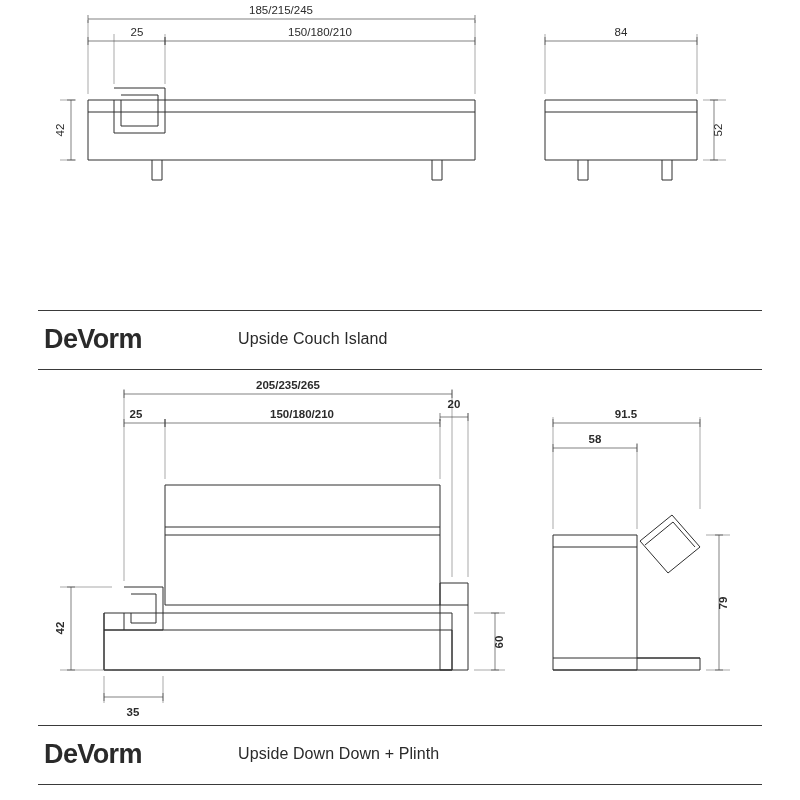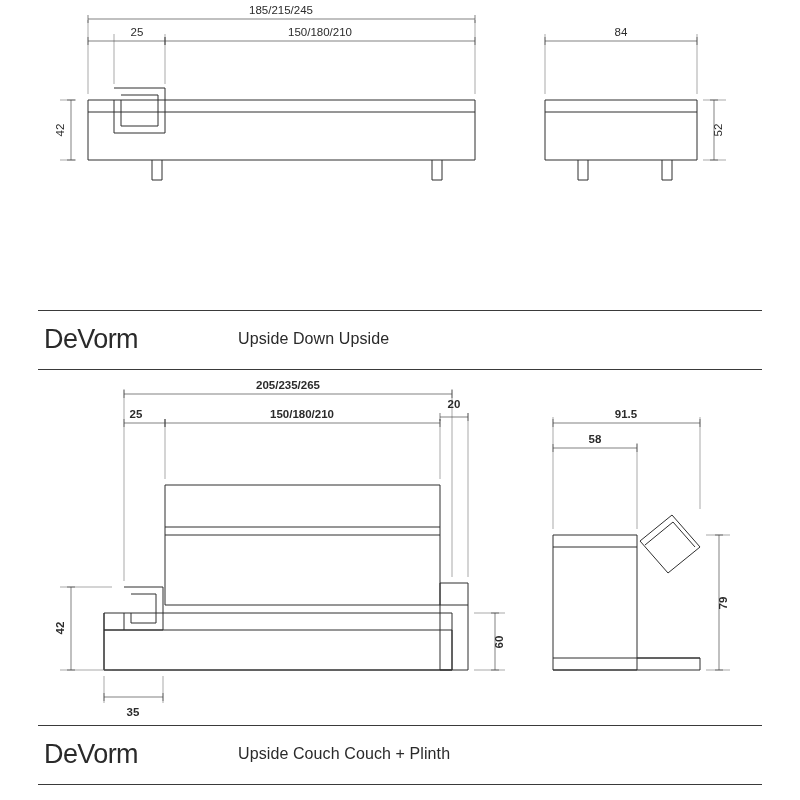--- a/index.html
+++ b/index.html
@@ -44,21 +44,21 @@
     background: #3a3a3a;
   }
   .rule.top { top: 0; }
   .rule.bottom { top: 59px; }
   .brand {
     position: absolute;
     left: 6px;
     top: 14px;
     font-size: 27px;
     letter-spacing: -0.6px;
-    font-weight: 400;
+    font-weight: 700;
     color: #2a2a2a;
     font-family: "Liberation Sans", sans-serif;
   }
   .caption-title {
     position: absolute;
     left: 200px;
     top: 20px;
     font-size: 16px;
     color: #2a2a2a;
     letter-spacing: 0.1px;
@@ -153,21 +153,21 @@
 
       <path class="dim" d="M 714 100 L 714 160"></path>
       <path class="dim" d="M 710 100 L 718 100 M 710 160 L 718 160"></path>
       <text class="dimtext rot" x="722" y="130" text-anchor="middle" transform="rotate(-90 722 130)">52</text>
     </svg>
   </div>
 
   <div class="caption-bar" id="caption-top">
     <div class="rule top"></div>
     <div class="brand">DeVorm</div>
-    <div class="caption-title">Upside Down Upside</div>
+    <div class="caption-title">Upside Couch Island</div>
     <div class="rule bottom"></div>
   </div>
 
   <div class="block" id="block-bottom">
     <svg class="draw" width="800" height="355">
 
       <path class="ln" d="M 104 555 L 104 595 L 452 595 L 452 555 Z" transform="translate(0,-300)"></path>
 
       <path class="ln" d="M 165 110 L 440 110 L 440 230 L 165 230 Z"></path>
 
@@ -249,17 +249,17 @@
 
       <path class="dim" d="M 719 160 L 719 295"></path>
       <path class="dim" d="M 715 160 L 723 160 M 715 295 L 723 295"></path>
       <text class="dimtext rot" x="727" y="228" text-anchor="middle" transform="rotate(-90 727 228)">79</text>
     </svg>
   </div>
 
   <div class="caption-bar" id="caption-bottom">
     <div class="rule top"></div>
     <div class="brand">DeVorm</div>
-    <div class="caption-title">Upside Couch Couch + Plinth</div>
+    <div class="caption-title">Upside Down Down + Plinth</div>
     <div class="rule bottom"></div>
   </div>
 
 </div>
 
 </body></html>

